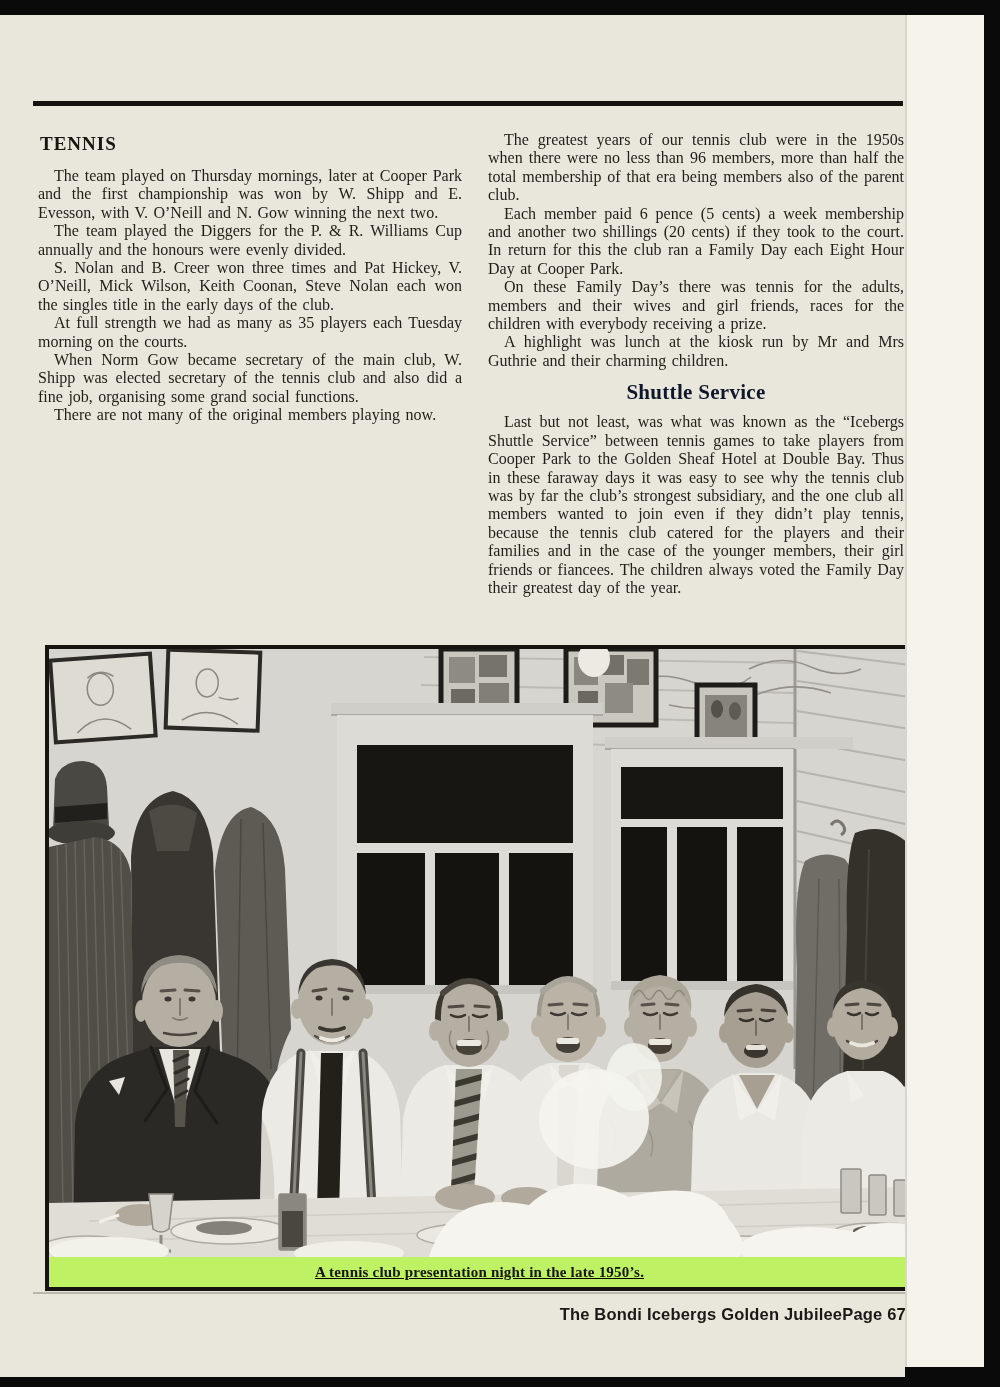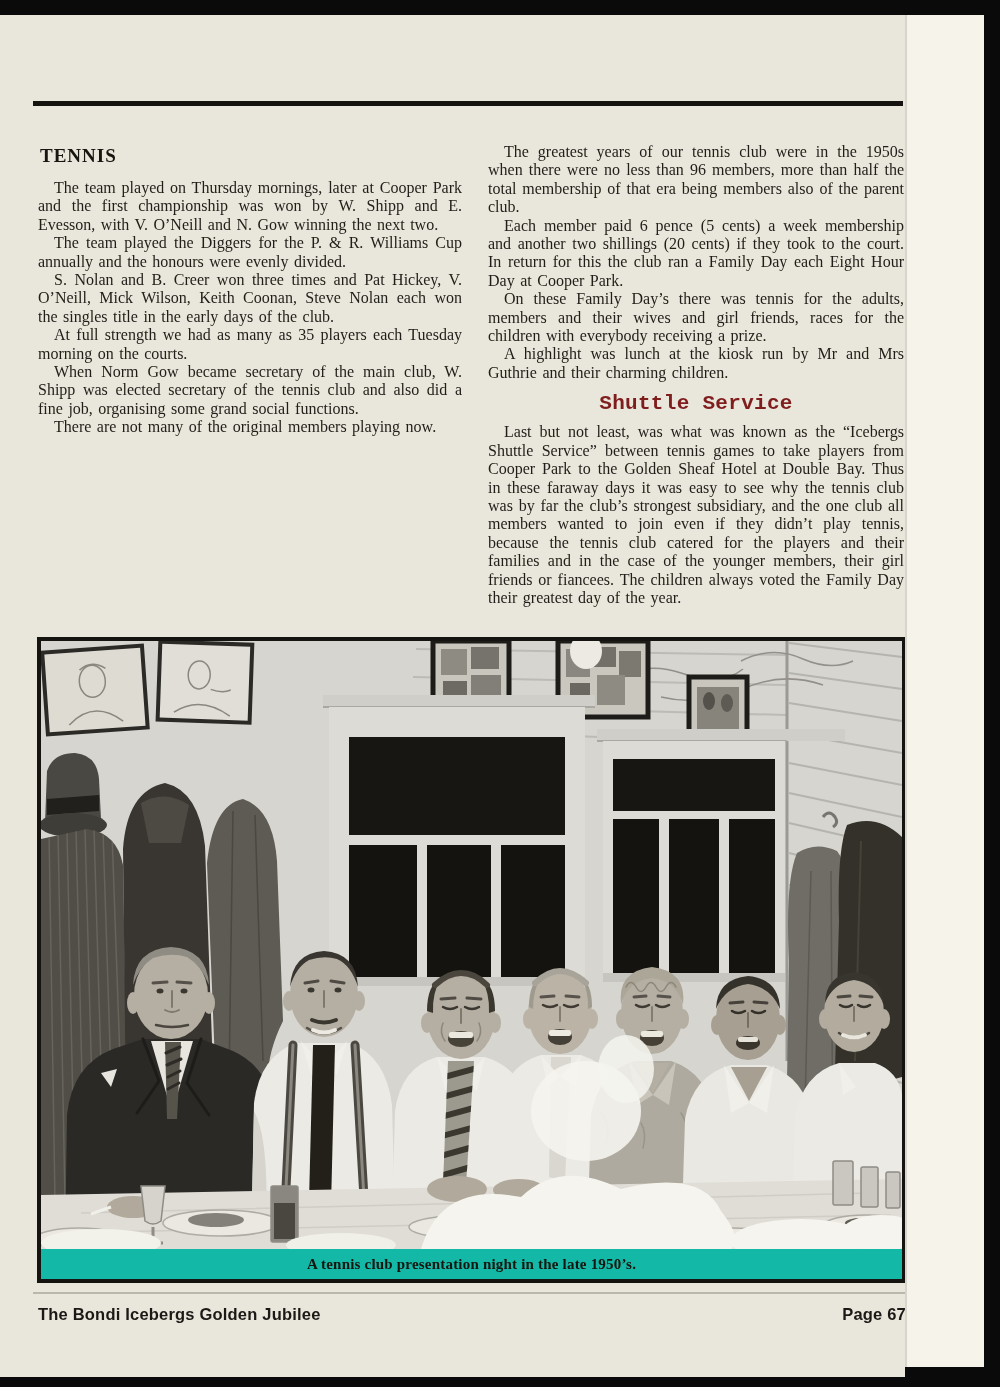--- a/index.html
+++ b/index.html
@@ -13,53 +13,53 @@
     background:#e9e6dc;
   }
   .page-edge{
     position:absolute;left:905px;top:15px;width:77px;height:1352px;
     background:#f6f4ea;border-left:2px solid #d8d6cc;
   }
   .top-rule{
     position:absolute;left:33px;top:86px;width:870px;height:5px;background:#15130f;
   }
   .columns{
-    position:absolute;left:38px;top:98px;width:866px;
+    position:absolute;left:38px;top:86px;width:866px;
     display:flex;gap:26px;color:#1d1b17;justify-content:space-between;
   }
   .col-left{width:424px;}
   .col-right{width:416px;padding-top:30px;}
   h1.sec{
     font-size:19px;font-weight:bold;letter-spacing:1px;margin:32px 0 12px 2px;
     font-family:"Liberation Serif", serif;color:#17150f;
   }
   h2.sub{
-    font-family:Liberation Mono, monospace;font-weight:bold;font-size:21px;
-    text-align:center;margin:10px 0 8px 0;color:#7f1d1d;letter-spacing:0.3px;
+    font-family:Liberation Serif, serif;font-weight:bold;font-size:21px;
+    text-align:center;margin:10px 0 8px 0;color:#0f172a;letter-spacing:0.3px;
   }
   p.body{
     font-size:16px;line-height:18.4px;margin:0;text-align:justify;
     text-indent:16px;word-spacing:1.5px;color:#201e18;
   }
   figure.photo{
-    position:absolute;left:37px;top:622px;width:861px;margin:0;
-    border:4px solid #161410;background:#14b8a6;
+    position:absolute;left:37px;top:622px;width:861px;margin:8px;
+    border:4px solid #161410;background:#bef264;text-decoration:underline;
   }
   figure.photo svg{display:block;}
   figcaption{
     height:30px;display:flex;align-items:center;justify-content:center;
     font-family:"Liberation Serif", serif;font-weight:bold;font-size:15px;
     color:#17150f;letter-spacing:0.2px;
   }
   .shadow-rule{
     position:absolute;left:33px;top:1277px;width:925px;height:2px;background:#bab8ae;
   }
   .footer{
     position:absolute;left:38px;top:1290px;width:868px;
-    display:flex;justify-content:space-between;align-items:baseline;
+    display:flex;justify-content:flex-end;align-items:baseline;
     font-family:"Liberation Sans", sans-serif;font-weight:bold;font-size:16.5px;
     color:#1b1915;letter-spacing:0.2px;
   }
 </style>
 </head>
 <body>
 
 <div class="page">
 
   <div class="top-rule"></div>

